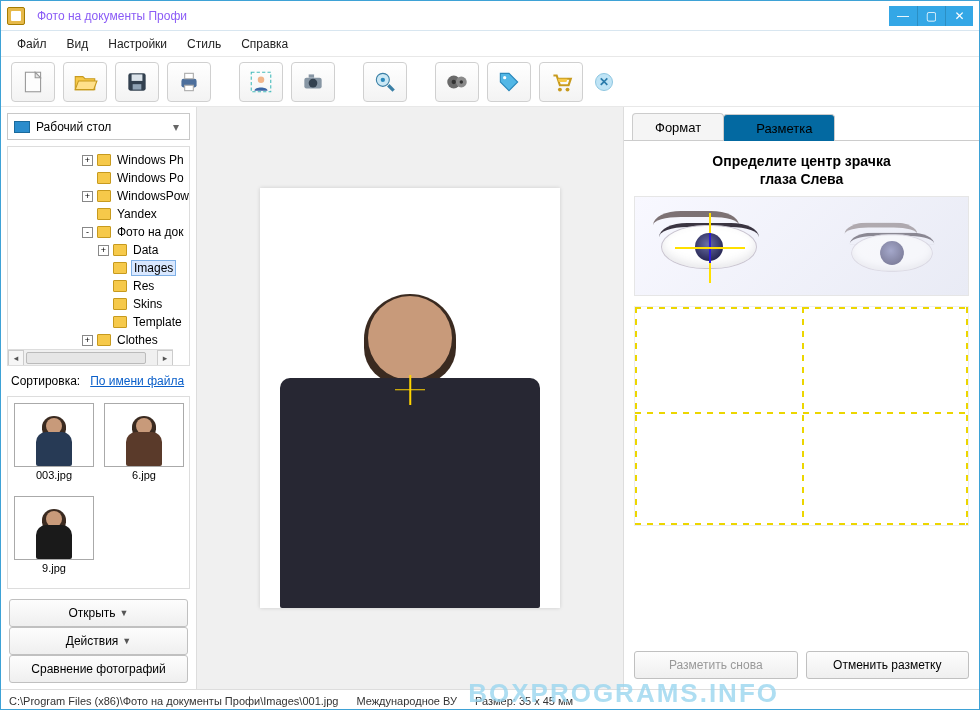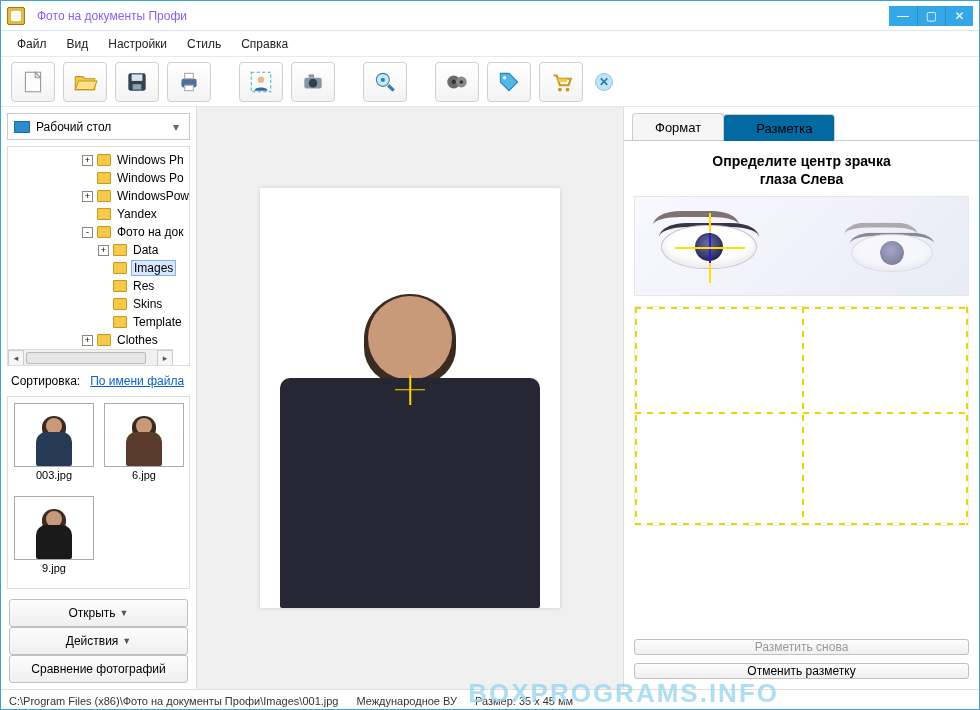--- a/index.html
+++ b/index.html
@@ -94,21 +94,21 @@
   .eye-cross::after  { top:50%; left:0; right:0; height:2px; transform:translateY(-50%); }
   .eye-cross .c1,.eye-cross .c2 { position:absolute; background:#2a1ad4; }
   .eye-cross .c1 { left:50%; top:20px; bottom:20px; width:2px; transform:translateX(-50%); }
   .eye-cross .c2 { top:50%; left:20px; right:20px; height:2px; transform:translateY(-50%); }
 
   .grid-demo { margin:10px; border:1px solid #eee; height:220px; position:relative; }
   .dline { position:absolute; background-image: linear-gradient(to right, #ecd600 0 6px, transparent 6px 12px); }
   .dline.h { left:0; right:0; height:2px; background-size:12px 2px; }
   .dline.v { top:0; bottom:0; width:2px; background-image: linear-gradient(to bottom, #ecd600 0 6px, transparent 6px 12px); background-size:2px 12px; }
 
-  .rp-buttons { margin-top:auto; padding: 6px 10px 0; display:flex; gap:8px;flex-direction:column; }
+  .rp-buttons { margin-top:auto; padding: 6px 10px 0; display:flex; gap:8px; }
   .rp-buttons .btn { flex:1; }
 
   
   .statusbar { height: 22px; border-top:1px solid #ddd; display:flex; align-items:center; font-size:11px; color:#333; padding:0 8px; gap:18px; position:relative; }
   .watermark { position:absolute; right:200px; bottom:2px; color:#9bd6ef; font-weight:900; font-size:26px; letter-spacing:2px; opacity:.8; pointer-events:none; }
 
   
   .person { position:absolute; left:50%; bottom:0; transform:translateX(-50%); }
   .person .head { width: var(--hd,18px); height: var(--hd,18px); background:#c89a7a; border-radius:50%; margin:0 auto; }
   .person .hair { position:absolute; top:-2px; left:50%; transform:translateX(-50%); width: calc(var(--hd,18px) + 8px); height: calc(var(--hd,18px) + 6px); background:#3a2a20; border-radius:50% 50% 40% 40%; z-index:-1; }

